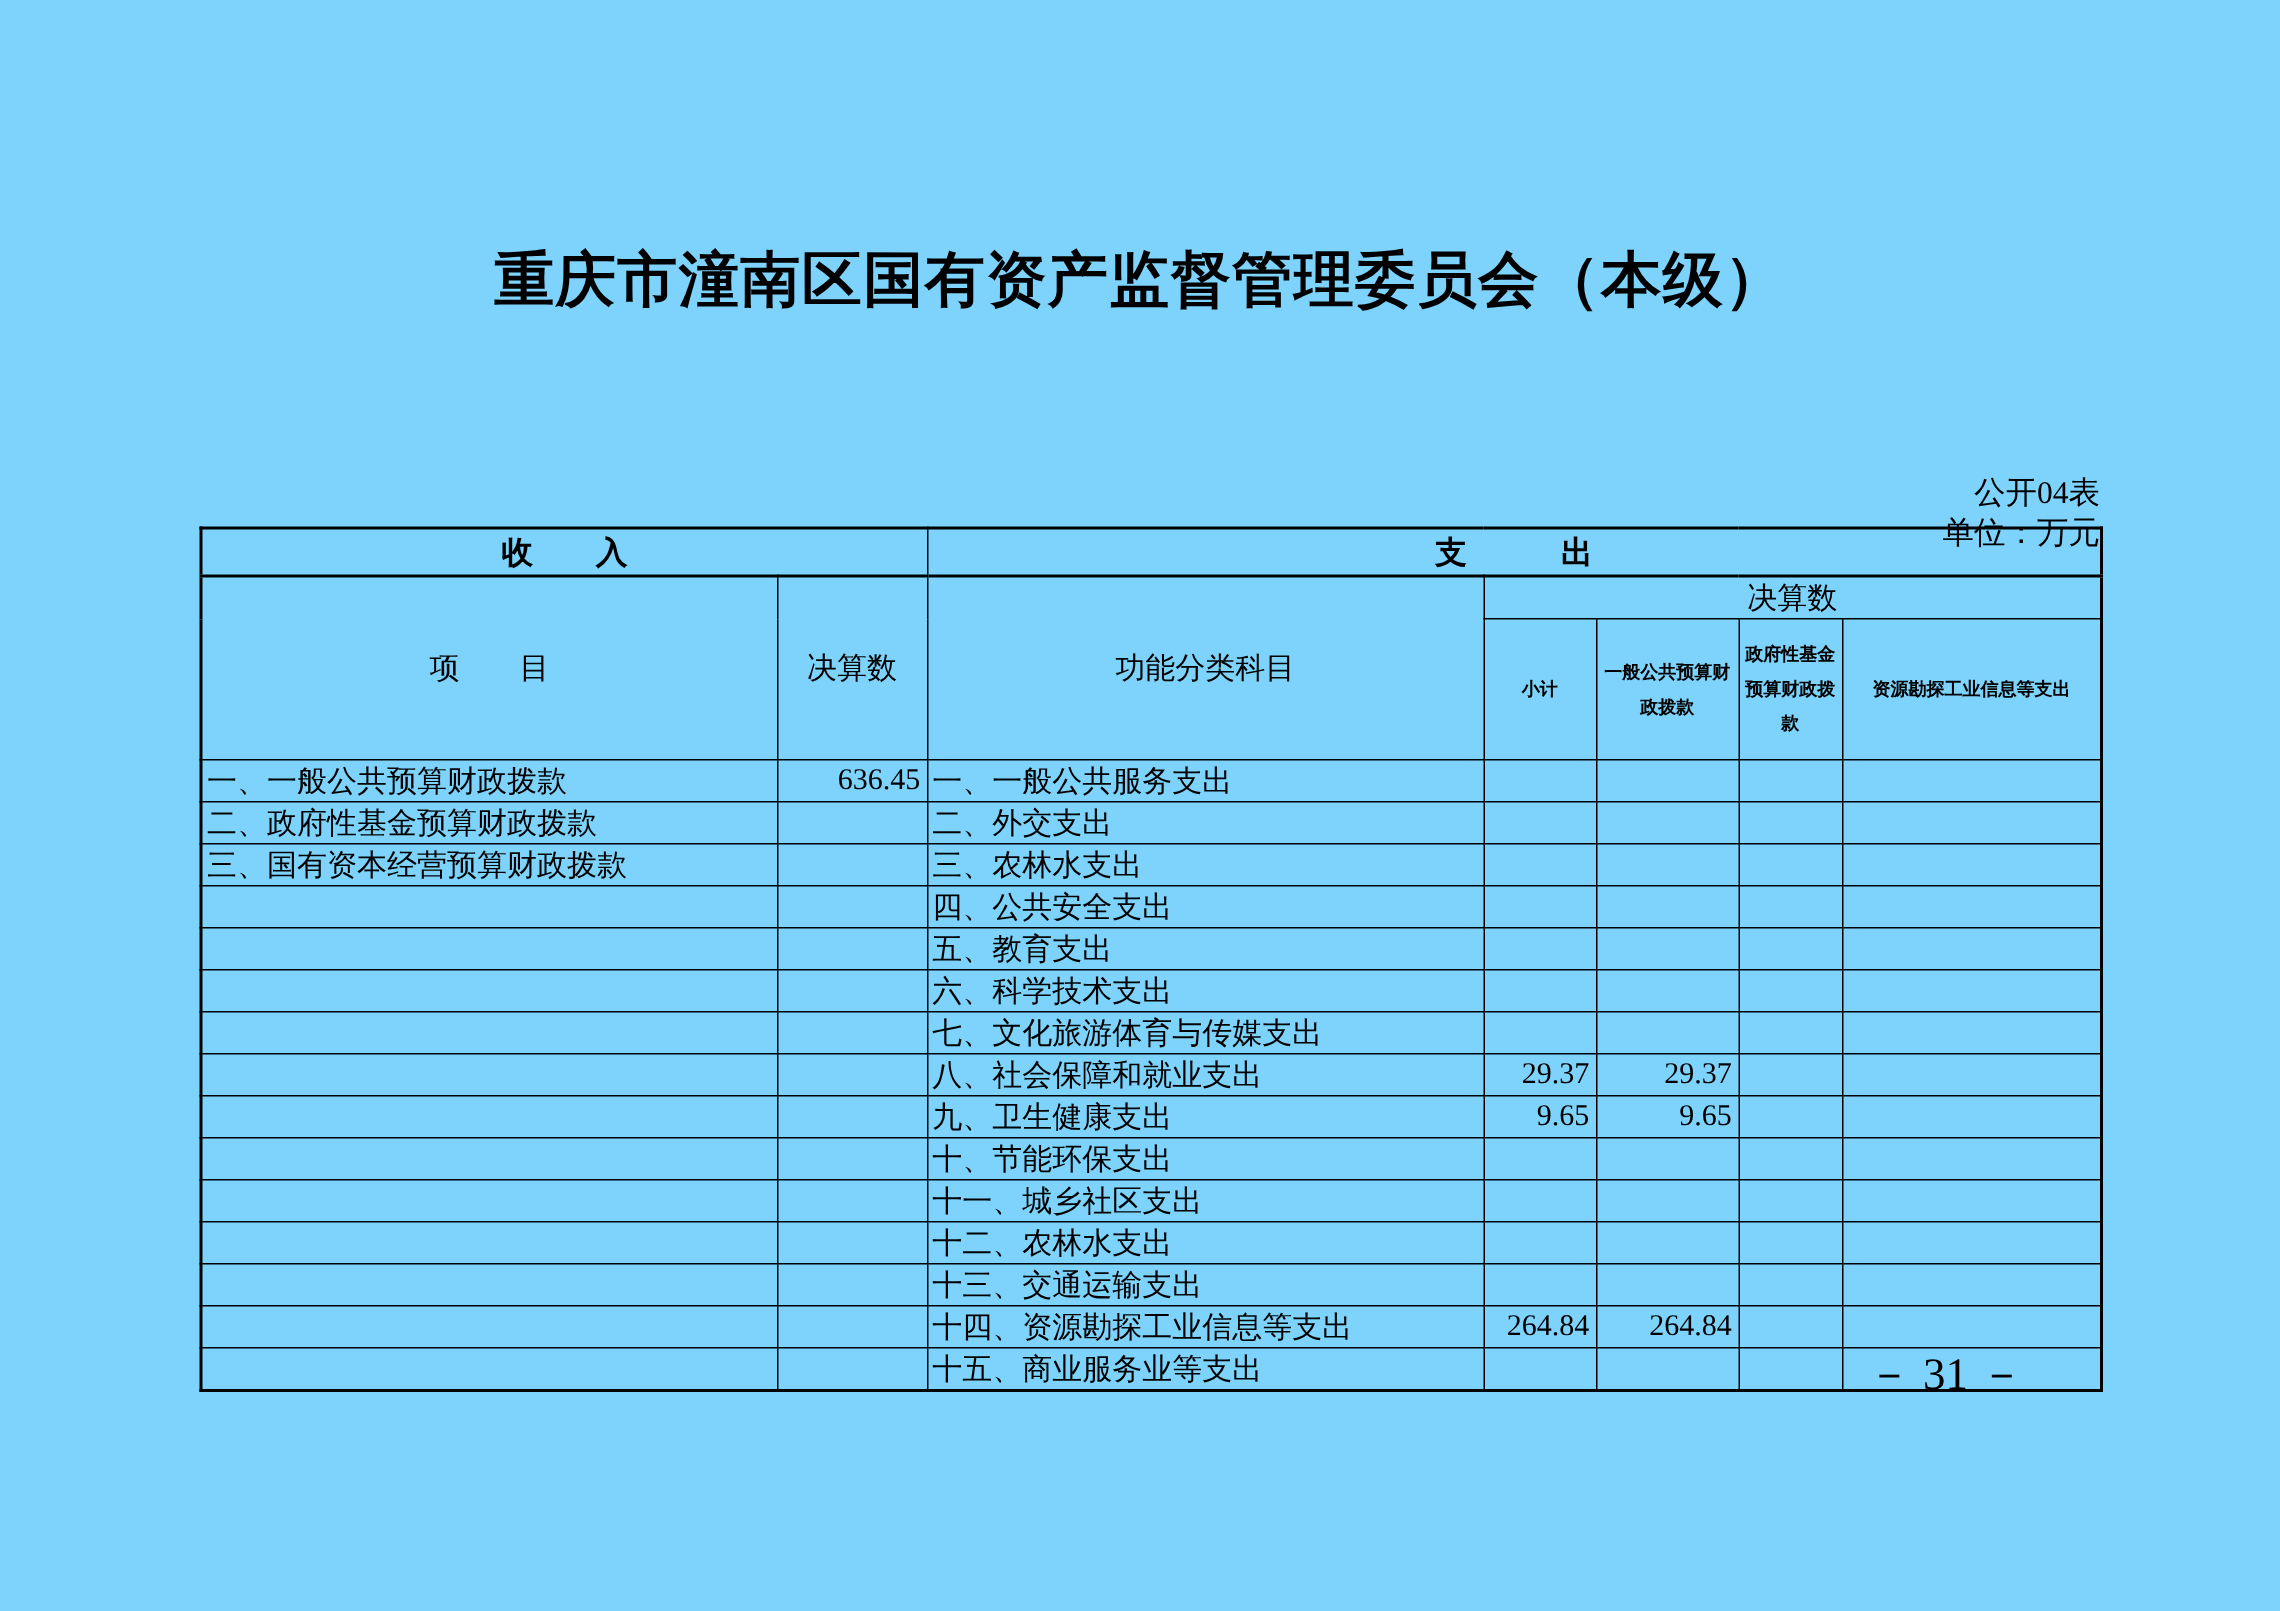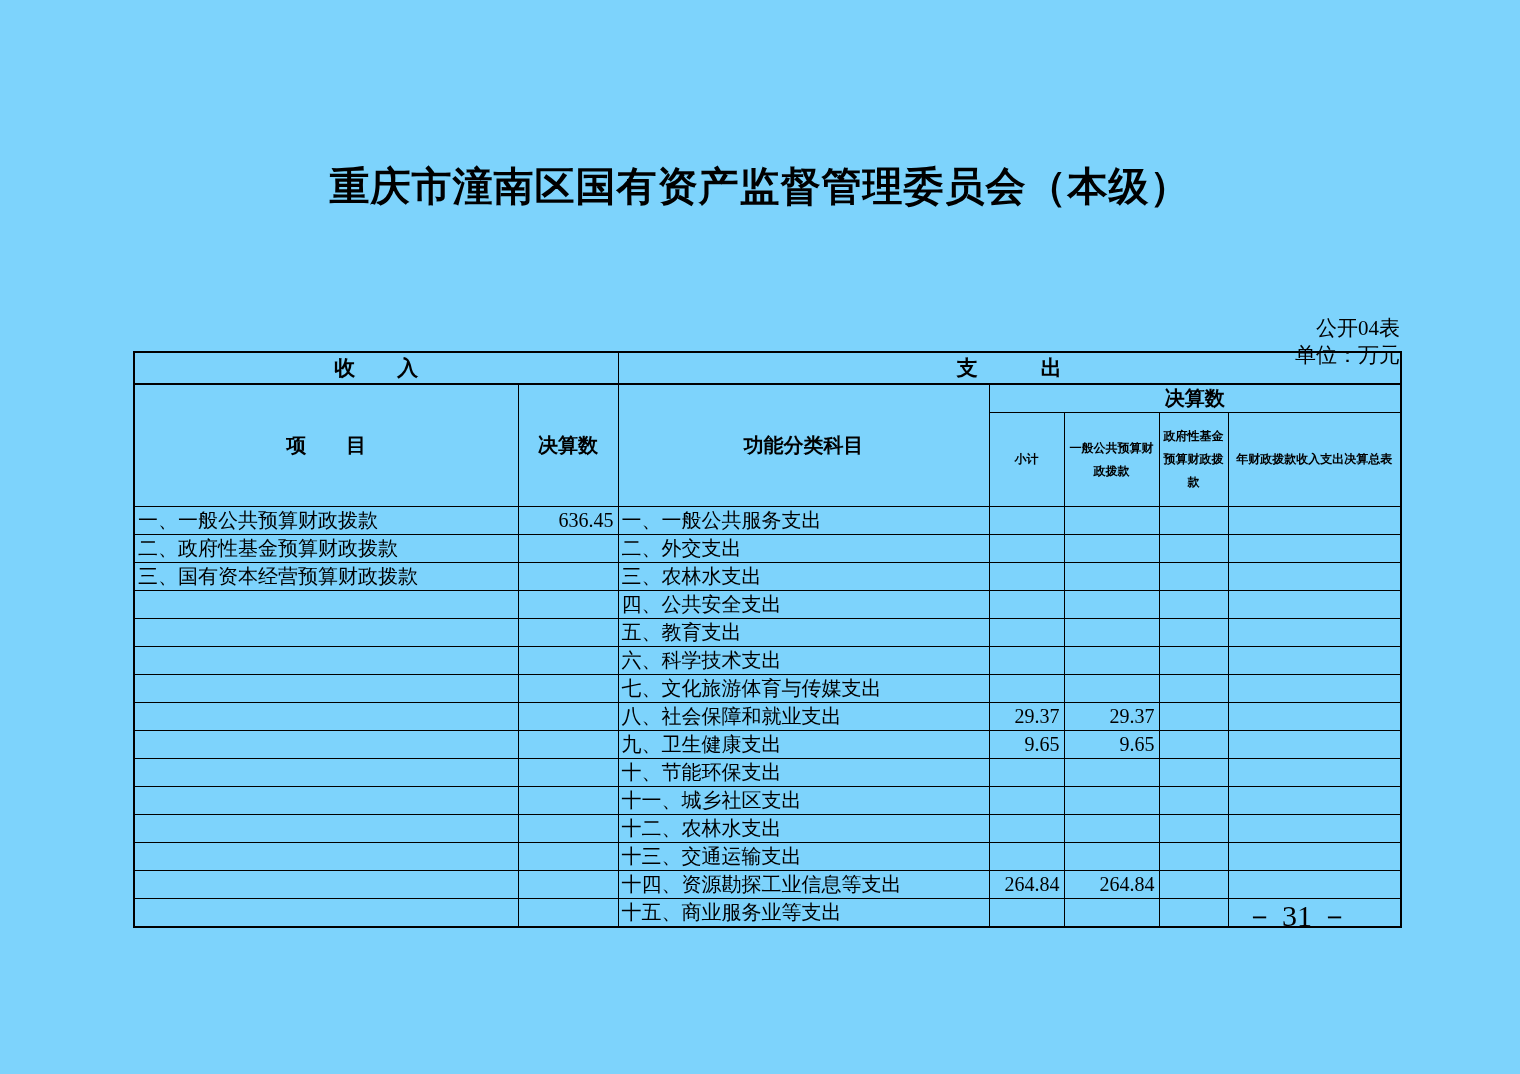--- a/index.html
+++ b/index.html
@@ -52,21 +52,21 @@
   tr.h1 td {
     height: 30px;
     text-align: center;
     font-weight: bold;
     font-size: 21px;
     border-bottom: 2px solid #000;
   }
   tr.h2 td {
     height: 27px;
     text-align: center;
-    font-weight: bold;
+    font-weight: normal;
     font-size: 20px;
     margin-left: 35px;
   }
   tr.h3 td {
     height: 93px;
     text-align: center;
     font-weight: bold;
     font-size: 12px;
     line-height: 23px;
     padding: 0 2px;
@@ -125,21 +125,21 @@
       <tr class="h2">
         <td rowspan="2">项　　目</td>
         <td rowspan="2">决算数</td>
         <td rowspan="2">功能分类科目</td>
         <td colspan="4">决算数</td>
       </tr>
       <tr class="h3">
         <td>小计</td>
         <td>一般公共预算财政拨款</td>
         <td>政府性基金预算财政拨款</td>
-        <td>年财政拨款收入支出决算总表</td>
+        <td>资源勘探工业信息等支出</td>
       </tr>
     </thead>
     <tbody class="data">
         <tr>
     <td class="item">一、一般公共预算财政拨款</td>
     <td class="num">636.45</td>
     <td class="item">一、一般公共服务支出</td>
     <td class="num"></td>
     <td class="num"></td>
     <td class="num"></td>

